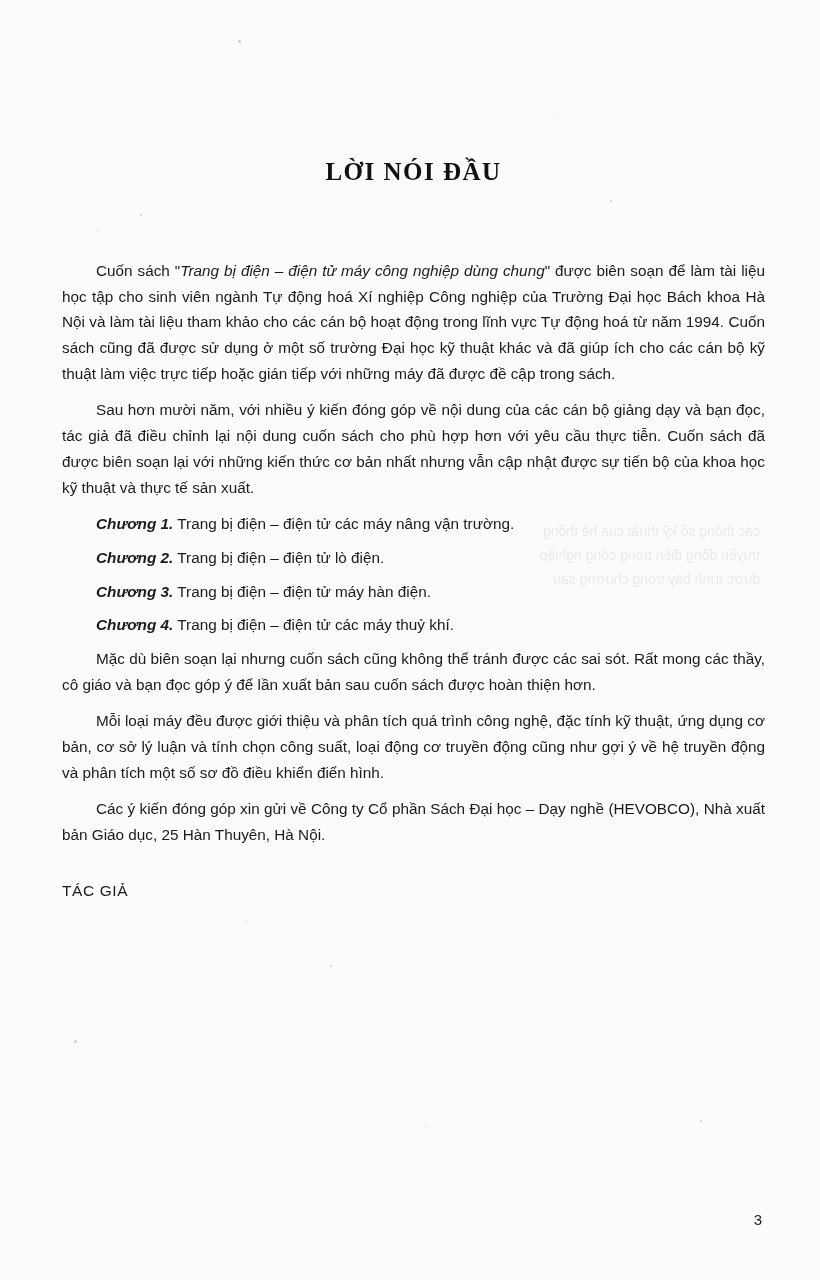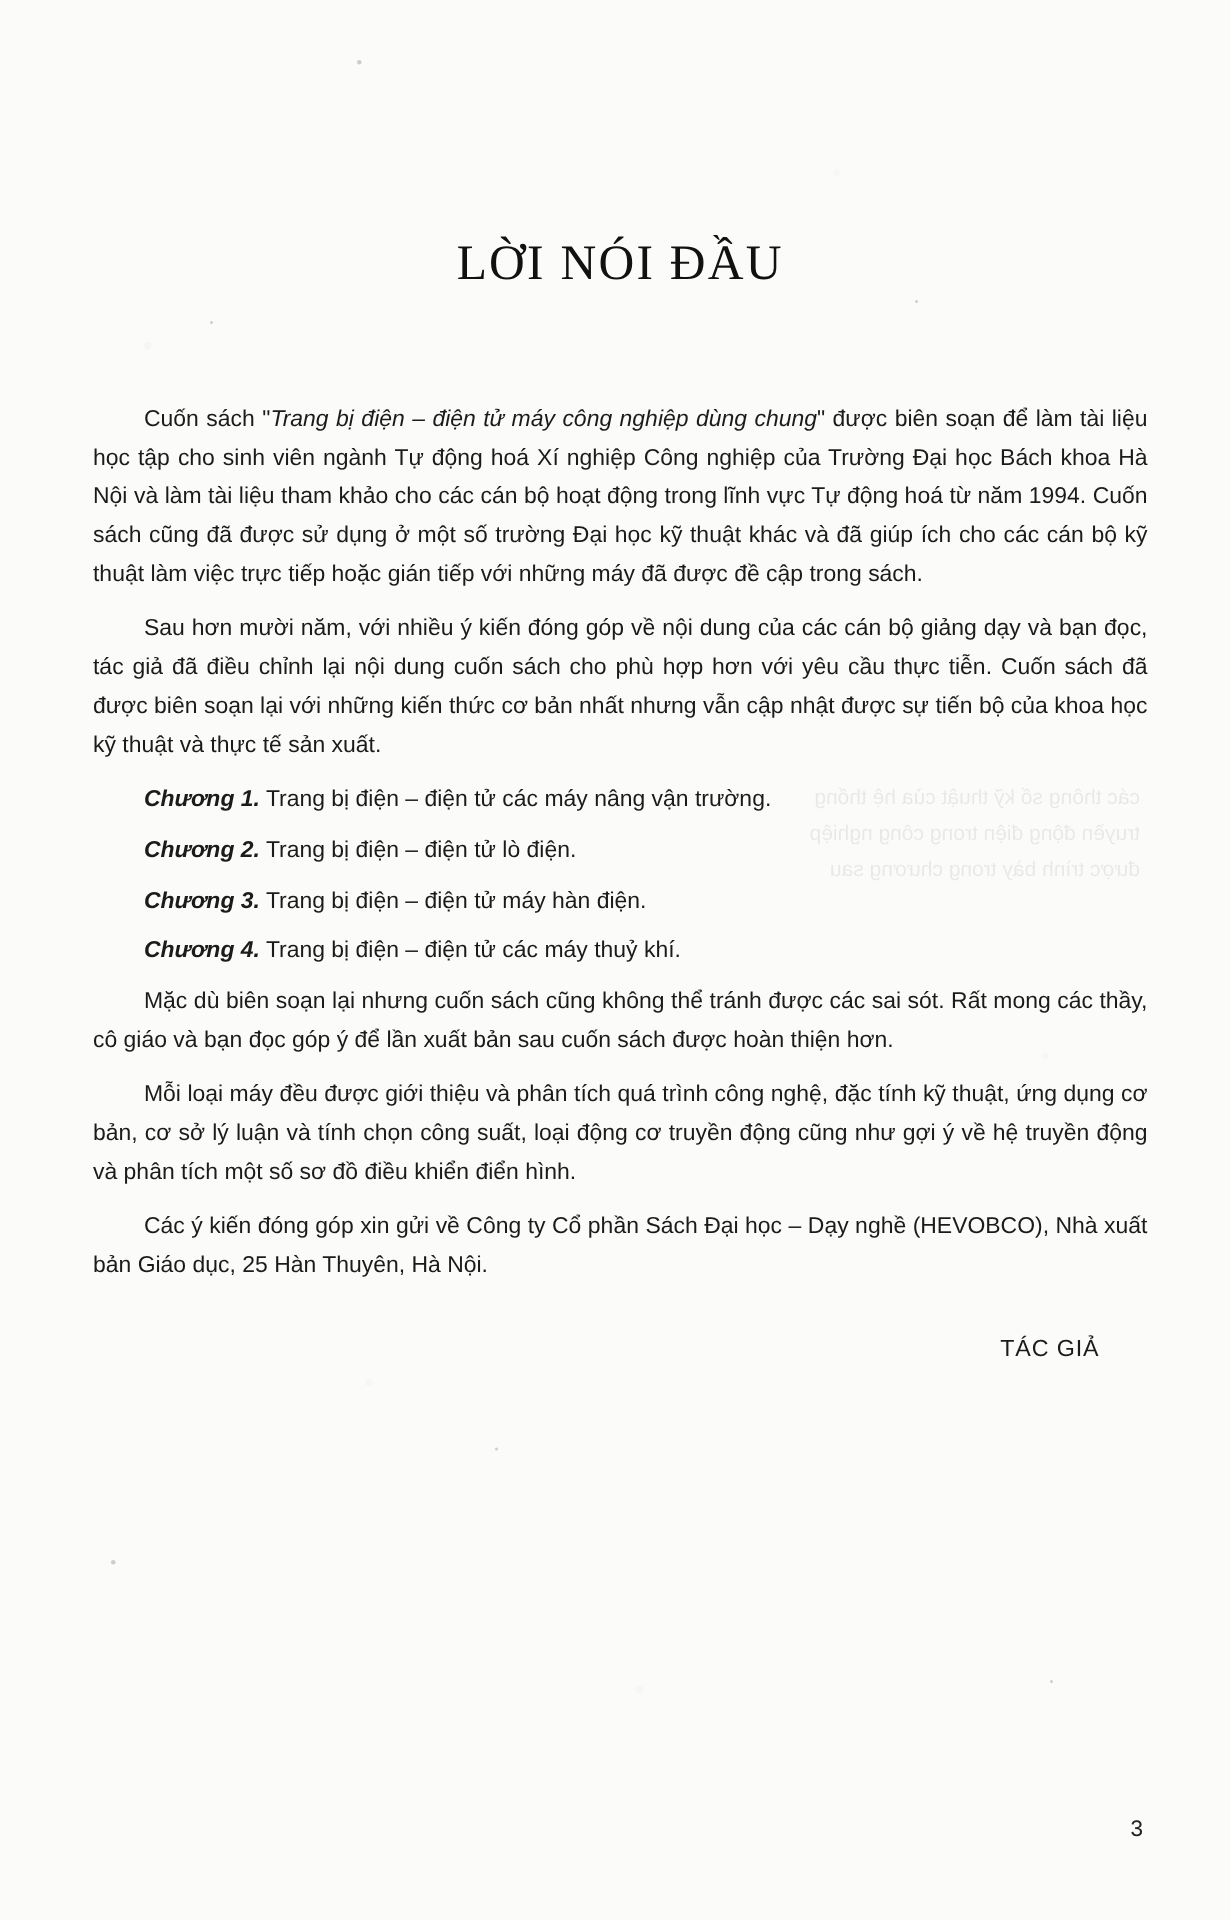--- a/index.html
+++ b/index.html
@@ -28,22 +28,22 @@
       radial-gradient(circle at 52% 88%, rgba(0,0,0,0.02) 0 2px, transparent 3px);
   }
   .content {
     position: absolute;
     left: 62px;
     right: 55px;
     top: 0;
   }
   .doc-title {
     text-align: center;
-    font-size: 33px;
-    font-weight: normal;
+    font-size: 25px;
+    font-weight: bold;
     letter-spacing: 1.5px;
     margin-top: 158px;
     color: #111;
     font-family: "Liberation Serif", serif;
   }
   .body-text {
     margin-top: 72px;
     font-size: 15.3px;
     line-height: 1.68;
     text-align: justify;
@@ -62,21 +62,20 @@
   .chapter-line .ch-name {
     font-style: italic;
     font-weight: bold;
   }
   .emph-title {
     font-style: italic;
     font-weight: normal;
   }
   .signature {
     margin-top: 30px;
-    text-align: right;
     padding-right: 32px;
     font-size: 15.5px;
     letter-spacing: 0.6px;
   }
   .page-number {
     position: absolute;
     right: 58px;
     bottom: 52px;
     font-size: 15px;
     color: #222;

